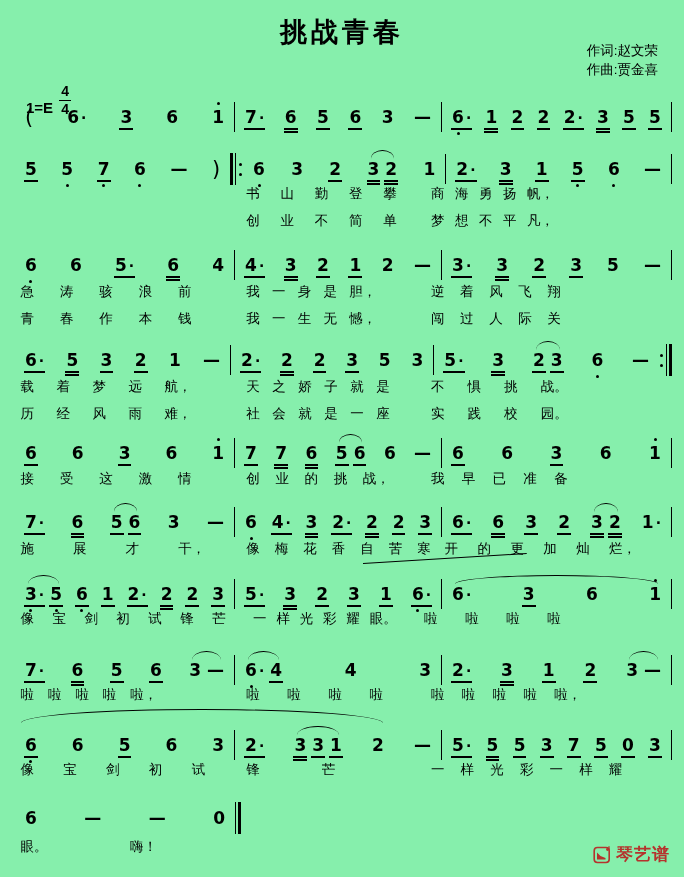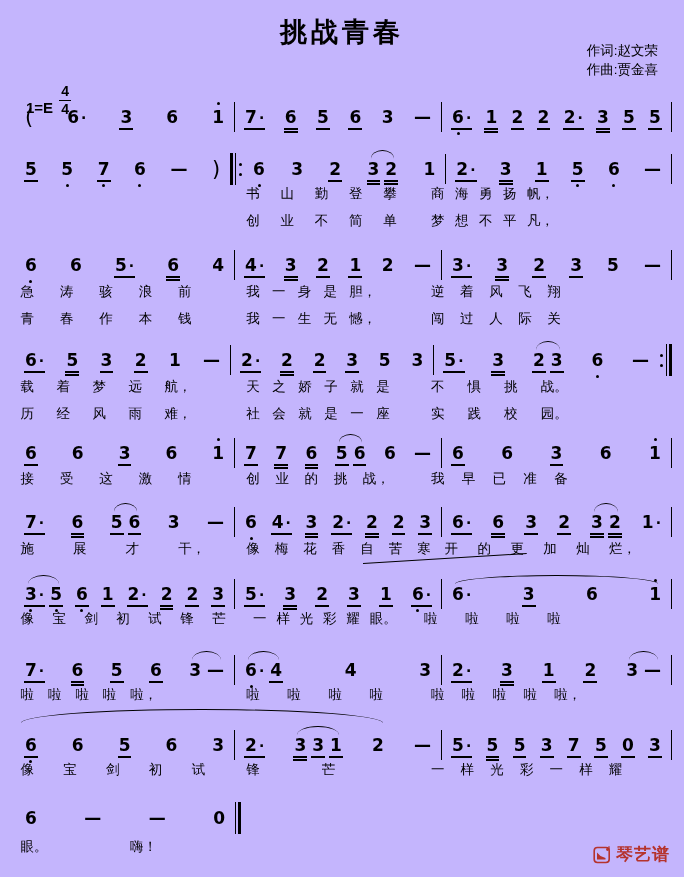--- a/index.html
+++ b/index.html
@@ -1,16 +1,16 @@
 <!DOCTYPE html>
 <html><head>
 <meta charset="utf-8">
 <style>
   html,body{margin:0;padding:0;background:#fff;}
-  .sheet{position:relative;width:684px;height:877px;background:#c4b5fd;color:#000;
+  .sheet{position:relative;width:684px;height:877px;background:#86efac;color:#000;
          font-family:"Liberation Sans","DejaVu Sans",sans-serif;overflow:hidden;}
   
   .title{position:absolute;top:14px;left:0;width:100%;text-align:center;
          font-family:"Liberation Serif","DejaVu Serif",serif;font-weight:bold;
          font-size:27px;letter-spacing:4px;}
   .keysig{position:absolute;top:44px;left:26px;font-size:15px;font-weight:bold;
           display:flex;align-items:flex-end;gap:6px;margin-top:40px;}
   .meter{display:inline-flex;flex-direction:column;align-items:center;font-size:14px;
          font-weight:bold;line-height:1.05;}
   .meter .mline{width:12px;height:1px;background:#000;margin:1px 0;}

